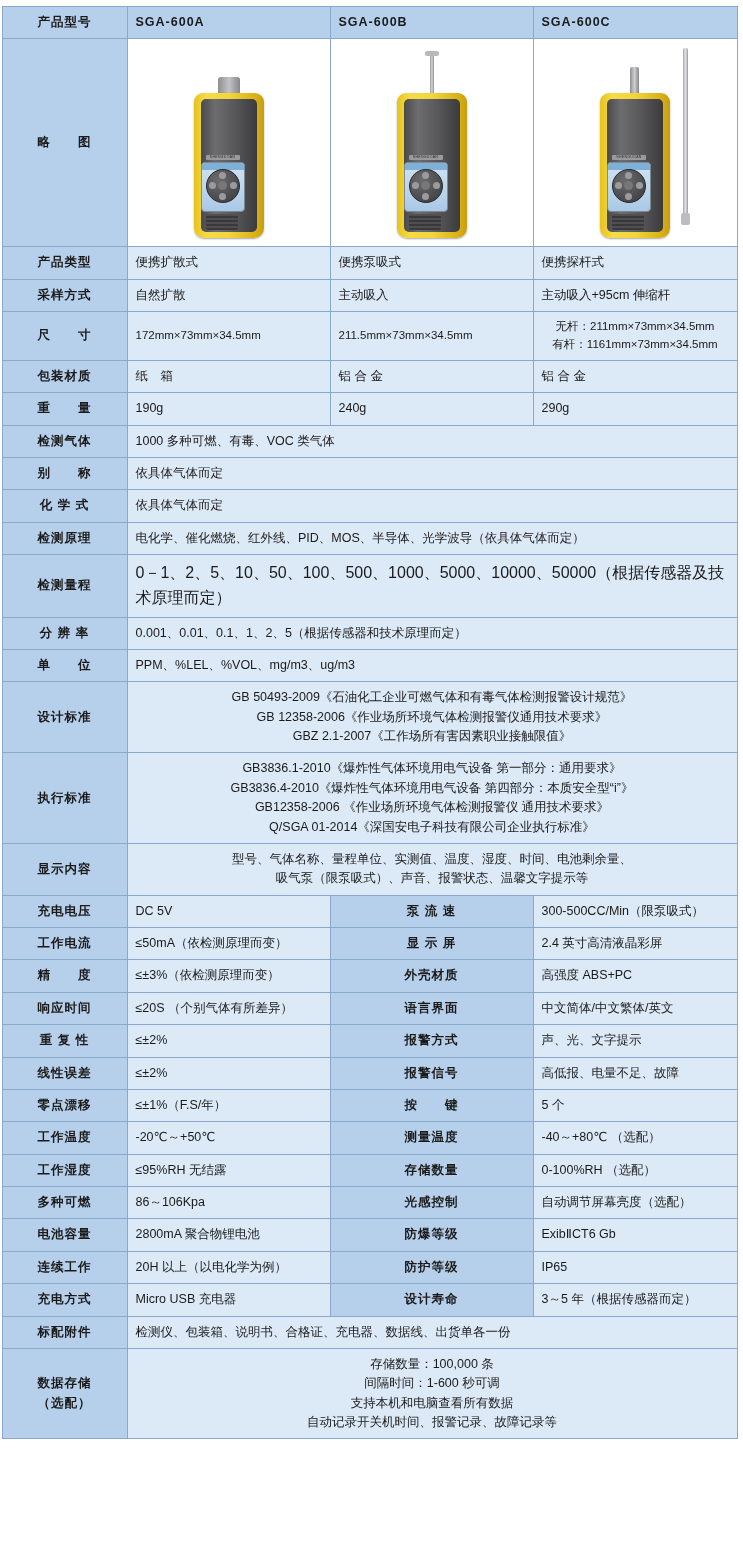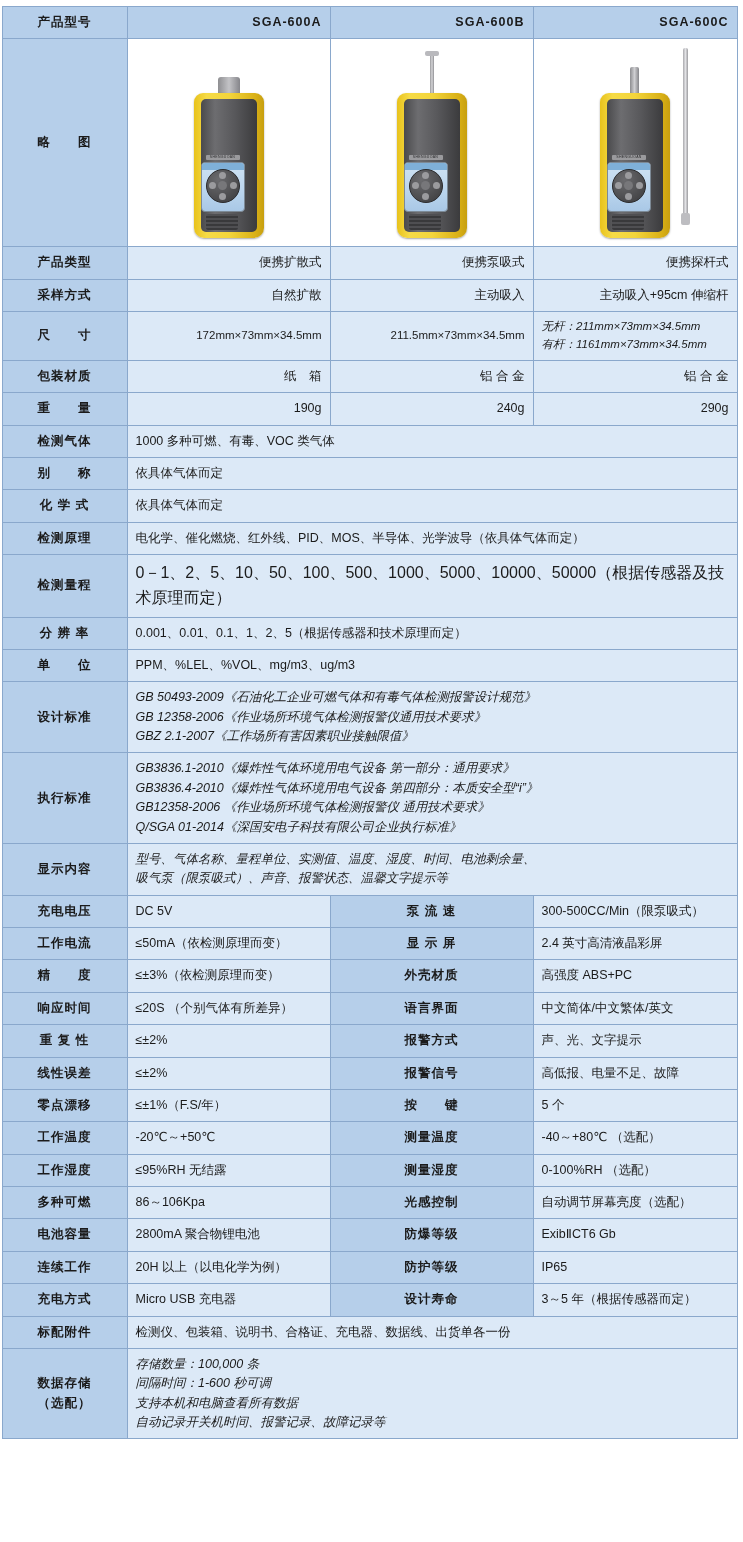--- a/index.html
+++ b/index.html
@@ -37,45 +37,44 @@
   }
   .lbl2{
     background:#b6cfea;
     color:#123a6b;
     font-weight:bold;
     text-align:center;
     letter-spacing:1px;
   }
   .val{
     background:#dce9f7;
-    text-align:right;
+    text-align:left;
   }
   .valL{
     background:#dce9f7;
     text-align:left;
     padding-left:10px;
     margin-top:40px;
   }
   .hdr{
     background:#b6cfea;
     color:#123a6b;
     font-weight:bold;
-    text-align:right;
+    text-align:left;
     letter-spacing:1px;
   }
   .imgcell{
     background:#ffffff;
     text-align:center;
     padding:4px 0;
     height:195px;
   }
   .multi{
-    text-align:left;
+    text-align:center;
     padding-left:10px;
-    font-style:italic;
   }
   .multi div{white-space:nowrap;}
 
   
   .devwrap{
     width:100%;
     height:190px;
     position:relative;
     display:flex;
     align-items:flex-end;
@@ -420,21 +419,21 @@
       </tr>
       <tr>
         <td class="lbl">工作温度</td>
         <td class="valL">-20℃～+50℃</td>
         <td class="lbl2">测量温度</td>
         <td class="valL">-40～+80℃ （选配）</td>
       </tr>
       <tr>
         <td class="lbl">工作湿度</td>
         <td class="valL">≤95%RH 无结露</td>
-        <td class="lbl2">测量湿度</td>
+        <td class="lbl2">存储数量</td>
         <td class="valL">0-100%RH （选配）</td>
       </tr>
       <tr>
         <td class="lbl">多种可燃</td>
         <td class="valL">86～106Kpa</td>
         <td class="lbl2">光感控制</td>
         <td class="valL">自动调节屏幕亮度（选配）</td>
       </tr>
       <tr>
         <td class="lbl">电池容量</td>

